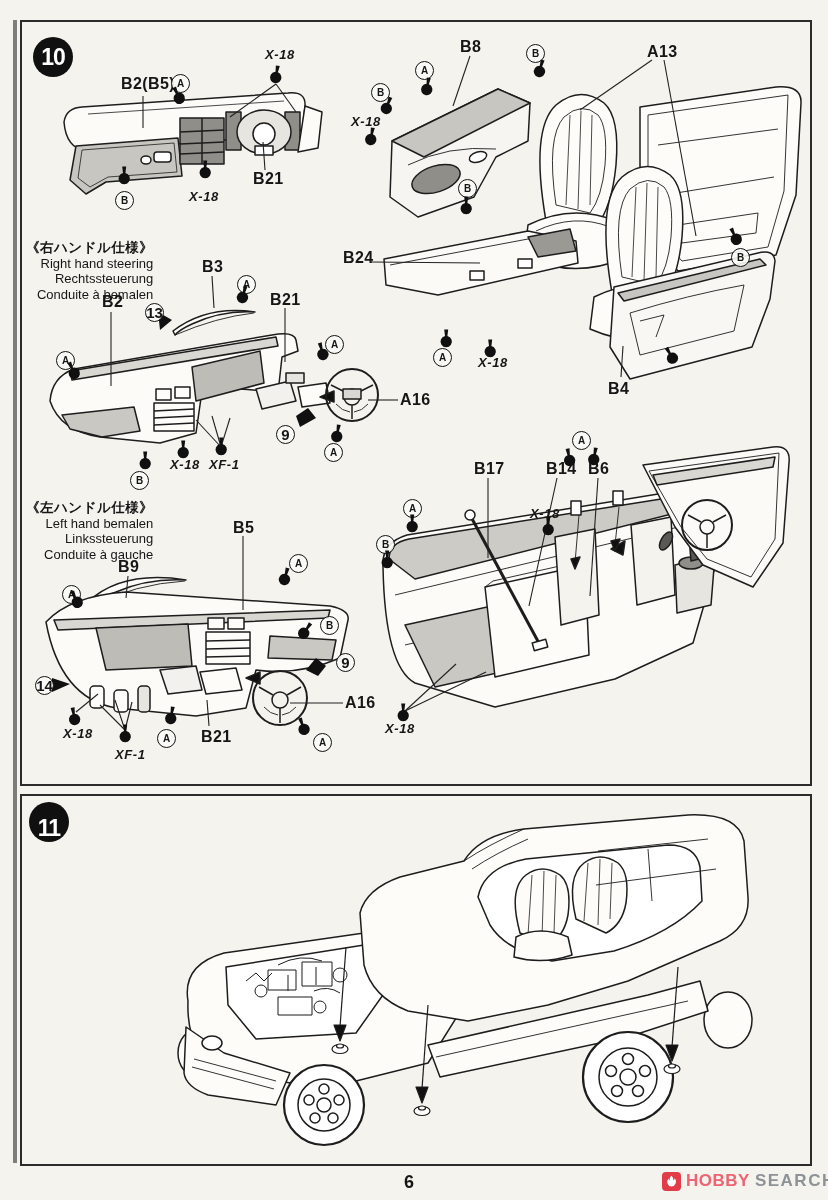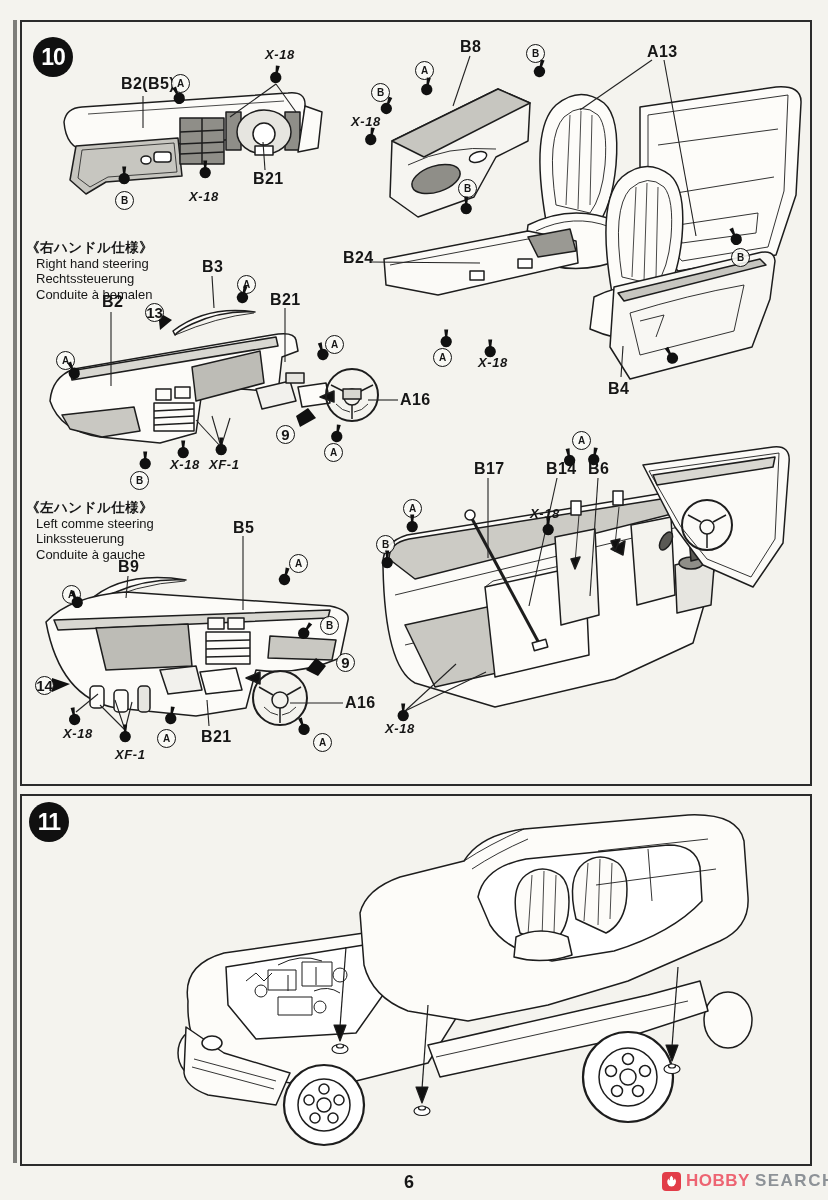--- a/index.html
+++ b/index.html
@@ -9,21 +9,21 @@
   .edge{position:absolute;left:13px;top:20px;width:4px;height:1143px;background:#1c1c1c;opacity:.55;}
   .step{position:absolute;width:40px;height:40px;border-radius:50%;background:#101010;color:#fff;
         display:flex;align-items:center;justify-content:center;font-size:23px;font-weight:700;letter-spacing:-1px;}
   .plabel{position:absolute;font-size:16px;font-weight:600;letter-spacing:.4px;white-space:nowrap;}
   .paint{position:absolute;font-size:13px;font-weight:600;letter-spacing:.6px;white-space:nowrap;font-style:italic;}
   .callout{position:absolute;width:17px;height:17px;border:1.6px solid #131313;border-radius:50%;
            background:rgba(250,249,245,.9);display:flex;align-items:center;justify-content:center;
            font-size:10px;font-weight:700;line-height:1;}
   .callout.num{font-size:15px;}
   .dab{position:absolute;width:16px;height:20px;}
-  .note{position:absolute;font-size:13px;line-height:15.5px;padding-left:10px;white-space:nowrap;}
+  .note{position:absolute;font-size:13px;line-height:15.5px;padding-left:10px;white-space:nowrap;text-align:right;}
   .note .jp{font-weight:700;font-size:13.5px;margin-left:-10px;letter-spacing:.5px;}
   .pnote{position:absolute;font-size:11px;line-height:14.5px;white-space:nowrap;}
   .pnote .jp{font-weight:700;}
   .footer-num{position:absolute;left:404px;top:1172px;font-size:18px;font-weight:700;}
   .logo{position:absolute;left:662px;top:1171px;display:flex;align-items:center;gap:5px;}
   .logo-icon{width:19px;height:19px;border-radius:4px;background:#e23c48;display:flex;align-items:center;justify-content:center;}
   .logo-hobby{font-size:17px;font-weight:800;color:#ed6472;letter-spacing:.5px;}
   .logo-search{font-size:17px;font-weight:600;color:#8d9297;letter-spacing:1.5px;}
   svg{position:absolute;overflow:visible;}
   .art path,.art rect,.art ellipse,.art circle,.art line,.art polyline{vector-effect:non-scaling-stroke;}
@@ -33,21 +33,21 @@
 
 <div class="page">
   <div class="edge"></div>
 
   <div class="panel" style="left:20px;top:20px;width:788px;height:762px;"></div>
   <div class="panel" style="left:20px;top:794px;width:788px;height:368px;"></div>
 
   <div class="step" style="left:33px;top:37px;">
       <span>10</span>
     </div>
-  <div class="step" style="left:29px;top:802px;">
+  <div class="step" style="left:29px;top:802px;align-items:flex-end;">
       <span>11</span>
     </div>
 
   <svg class="art" style="left:58px;top:88px;" width="280" height="122" viewBox="0 0 280 122" fill="none" stroke="#1d1d1d" stroke-width="1.5" stroke-linejoin="round">
     <path d="M6,34 Q8,20 24,19 L230,5 Q248,3 247,18 L245,36 Q244,46 230,47 L28,63 Q8,60 6,34 Z" fill="#fcfbf8"></path>
     <path d="M18,58 L120,50 L124,88 L48,94 L28,106 L12,92 Z" fill="#c7c6c0"></path>
     <path d="M24,62 L116,55 L119,84 L50,89 L32,99 L20,90 Z" fill="none" stroke-width="0.8"></path>
     <ellipse cx="88" cy="72" rx="5" ry="4" fill="#fff"></ellipse>
     <rect x="96" y="64" width="17" height="10" rx="3" fill="#fff"></rect>
     <rect x="122" y="30" width="44" height="46" fill="#8f8e88"></rect>
@@ -524,21 +524,21 @@
     </div>
 
   <div class="note" style="left:26px;top:240px;">
     <div class="jp">《右ハンドル仕様》</div>
     <div>Right hand steering</div>
     <div>Rechtssteuerung</div>
     <div>Conduite à bemalen</div>
   </div>
   <div class="note" style="left:26px;top:500px;">
     <div class="jp">《左ハンドル仕様》</div>
-    <div>Left comme steering</div>
+    <div>Left hand bemalen</div>
     <div>Linkssteuerung</div>
     <div>Conduite à gauche</div>
   </div>
 
 
   <div class="footer-num">6</div>
   <div class="logo">
     <span class="logo-icon">
       <svg width="13" height="13" viewBox="0 0 13 13" style="position:static;">
           <path d="M6.5,0.8 Q8.8,3 8.2,5.2 Q9.6,4.6 9.9,3.2 Q11.6,5.6 10.6,8.4 Q9.6,11.2 6.5,11.6 Q3.4,11.2 2.5,8.4 Q1.6,5.8 3.4,3.4 Q3.7,5 4.9,5.4 Q3.9,2.8 6.5,0.8 Z" fill="#fff"></path>

